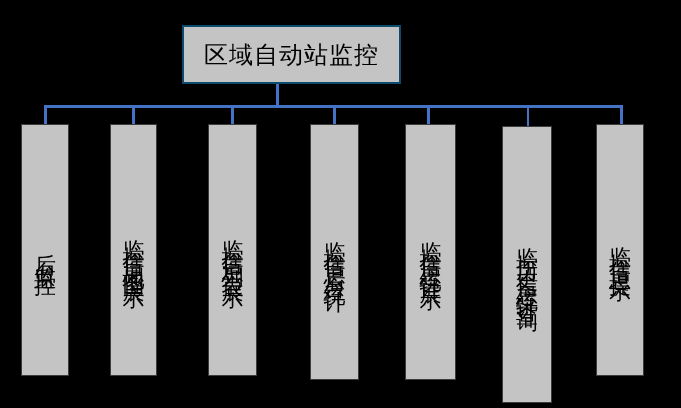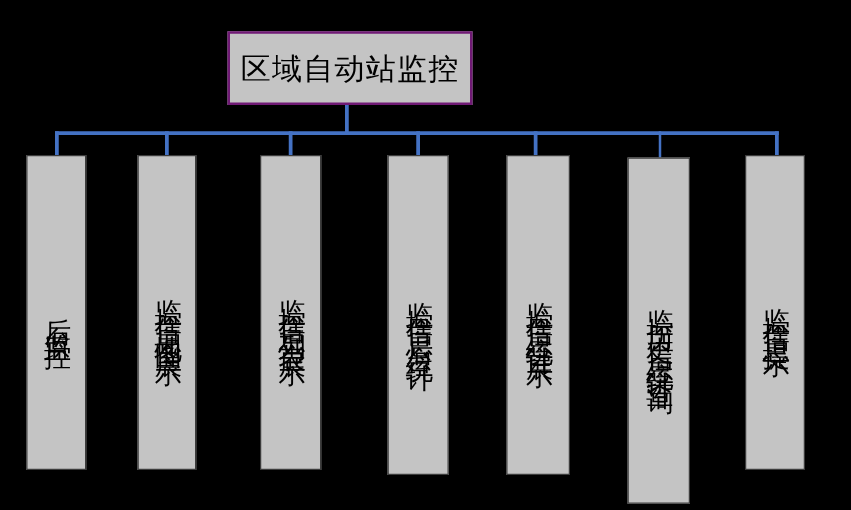--- a/index.html
+++ b/index.html
@@ -20,22 +20,22 @@
     background: #c4c4c4;
     color: #000;
     display: flex;
     align-items: center;
     justify-content: center;
     box-sizing: border-box;
     overflow: hidden;
   }
   .root-node {
     left: 182px; top: 25px;
-    width: 196px; height: 59px;
-    border: 2px solid #701a75;
+    width: 219px; height: 59px;
+    border: 2px solid #0c4a6e;
     font-size: 24px;
     letter-spacing: 1px;
     white-space: nowrap;
   }
   .child-node {
     border: 1px solid #3c3c3c;
     writing-mode: vertical-rl;
     text-orientation: upright;
     font-size: 22px;
     letter-spacing: 7px;

